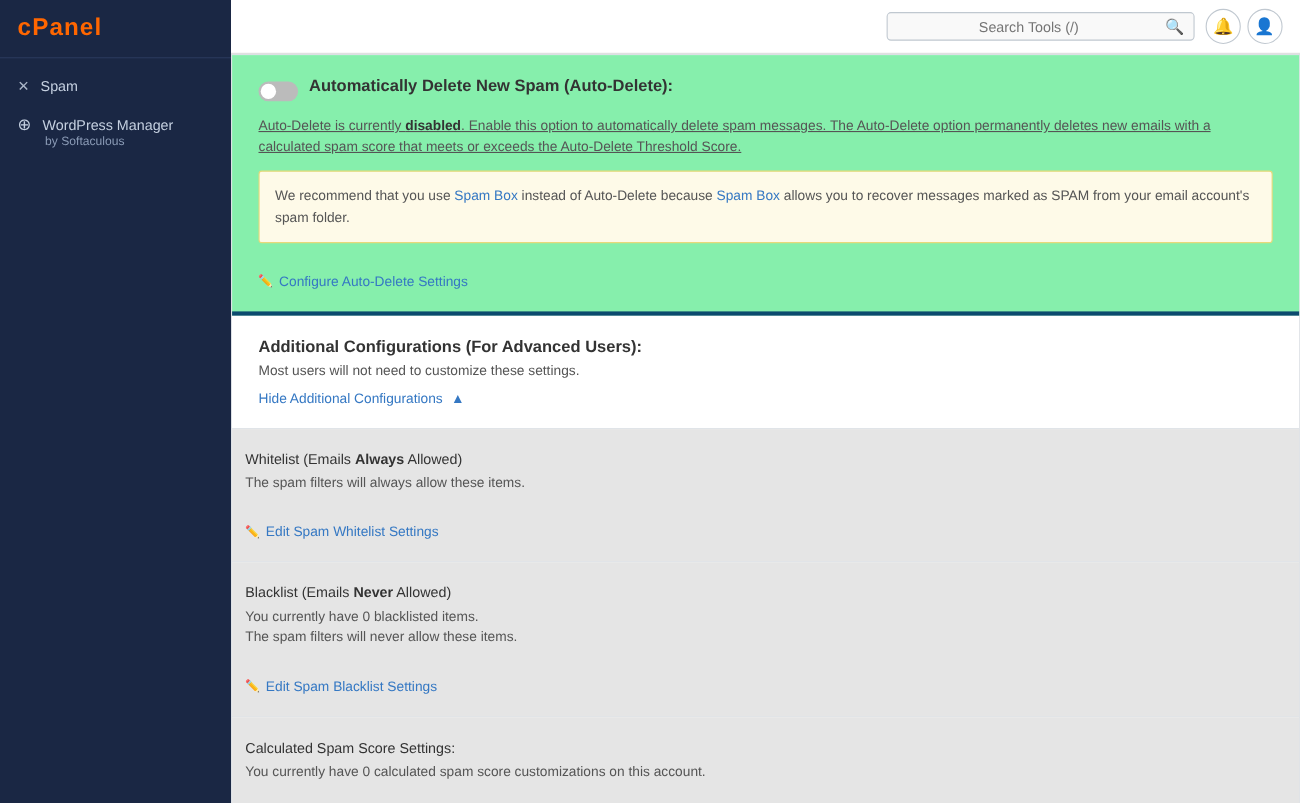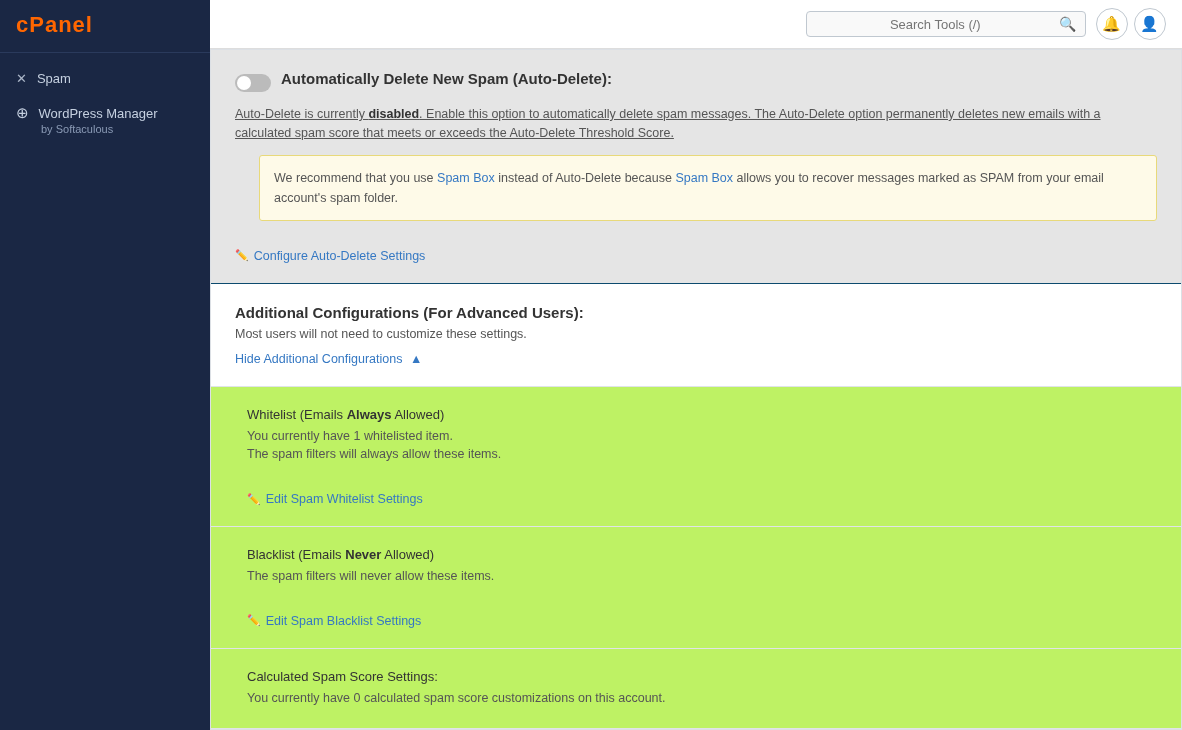--- a/index.html
+++ b/index.html
@@ -130,22 +130,22 @@
       overflow-y: auto;
       background: #f0f0f0;
       padding: 0;
     }
     .content-panel {
       background: #fff;
       border: 1px solid #dce0e5;
       margin: 0;
     }
     .content-section {
-      background: #e5e5e5;
-      border-bottom: 1px solid #0c4a6e;
+      background: #86efac;
+      border-bottom: 4px solid #0c4a6e;
       padding: 20px 24px;
     }
     .section-title {
       font-size: 15px;
       font-weight: 600;
       color: #333;
       margin-bottom: 8px;
     }
     .toggle-row {
       display: flex;
@@ -184,21 +184,20 @@
     }
     .notice-box {
       background: #fefae8;
       border: 1px solid #e8d97a;
       border-radius: 3px;
       padding: 12px 14px;
       margin-top: 12px;
       font-size: 12.5px;
       color: #555;
       line-height: 1.6;
-      margin-left: 24px;
     }
     .notice-box a {
       color: #3578c3;
       text-decoration: none;
     }
     .action-link {
       color: #3578c3;
       text-decoration: none;
       font-size: 12.5px;
       display: inline-flex;
@@ -228,23 +227,23 @@
       margin-bottom: 10px;
     }
     .hide-link {
       color: #3578c3;
       text-decoration: none;
       font-size: 12.5px;
       cursor: pointer;
     }
 
     .whitelist-section, .blacklist-section, .spam-score-section {
-      background: #bef264;
+      background: #e5e5e5;
       border-bottom: 1px solid #e0e4e8;
-      padding: 20px 36px;
+      padding: 20px 12px;
     }
     .whitelist-title {
       font-size: 13px;
       color: #333;
       margin-bottom: 5px;
     }
     .whitelist-title strong { font-weight: 700; }
     .whitelist-desc {
       font-size: 12.5px;
       color: #555;
@@ -326,35 +325,35 @@
         <a href="#" class="hide-link">
           <span>Hide Additional Configurations</span>
           <span style="margin-left:4px;">▲</span>
         </a>
       </div>
 
       <div class="whitelist-section">
         <div class="whitelist-title">
           <span>Whitelist (Emails </span><strong>Always</strong><span> Allowed)</span>
         </div>
-        <div class="whitelist-desc">You currently have 1 whitelisted item.</div>
         <div class="whitelist-desc">The spam filters will always allow these items.</div>
         <div style="margin-top:14px;">
           <a href="#" class="action-link">
             <span class="pencil-icon">✏️</span>
             <span>Edit Spam Whitelist Settings</span>
           </a>
           <span class="cursor-pointer" style="display:inline-block;width:20px;height:24px;vertical-align:bottom;"></span>
         </div>
       </div>
 
       <div class="blacklist-section">
         <div class="whitelist-title">
           <span>Blacklist (Emails </span><strong>Never</strong><span> Allowed)</span>
         </div>
+        <div class="whitelist-desc">You currently have 0 blacklisted items.</div>
         <div class="whitelist-desc">The spam filters will never allow these items.</div>
         <div style="margin-top:14px;">
           <a href="#" class="action-link">
             <span class="pencil-icon">✏️</span>
             <span>Edit Spam Blacklist Settings</span>
           </a>
         </div>
       </div>
 
       <div class="spam-score-section">

